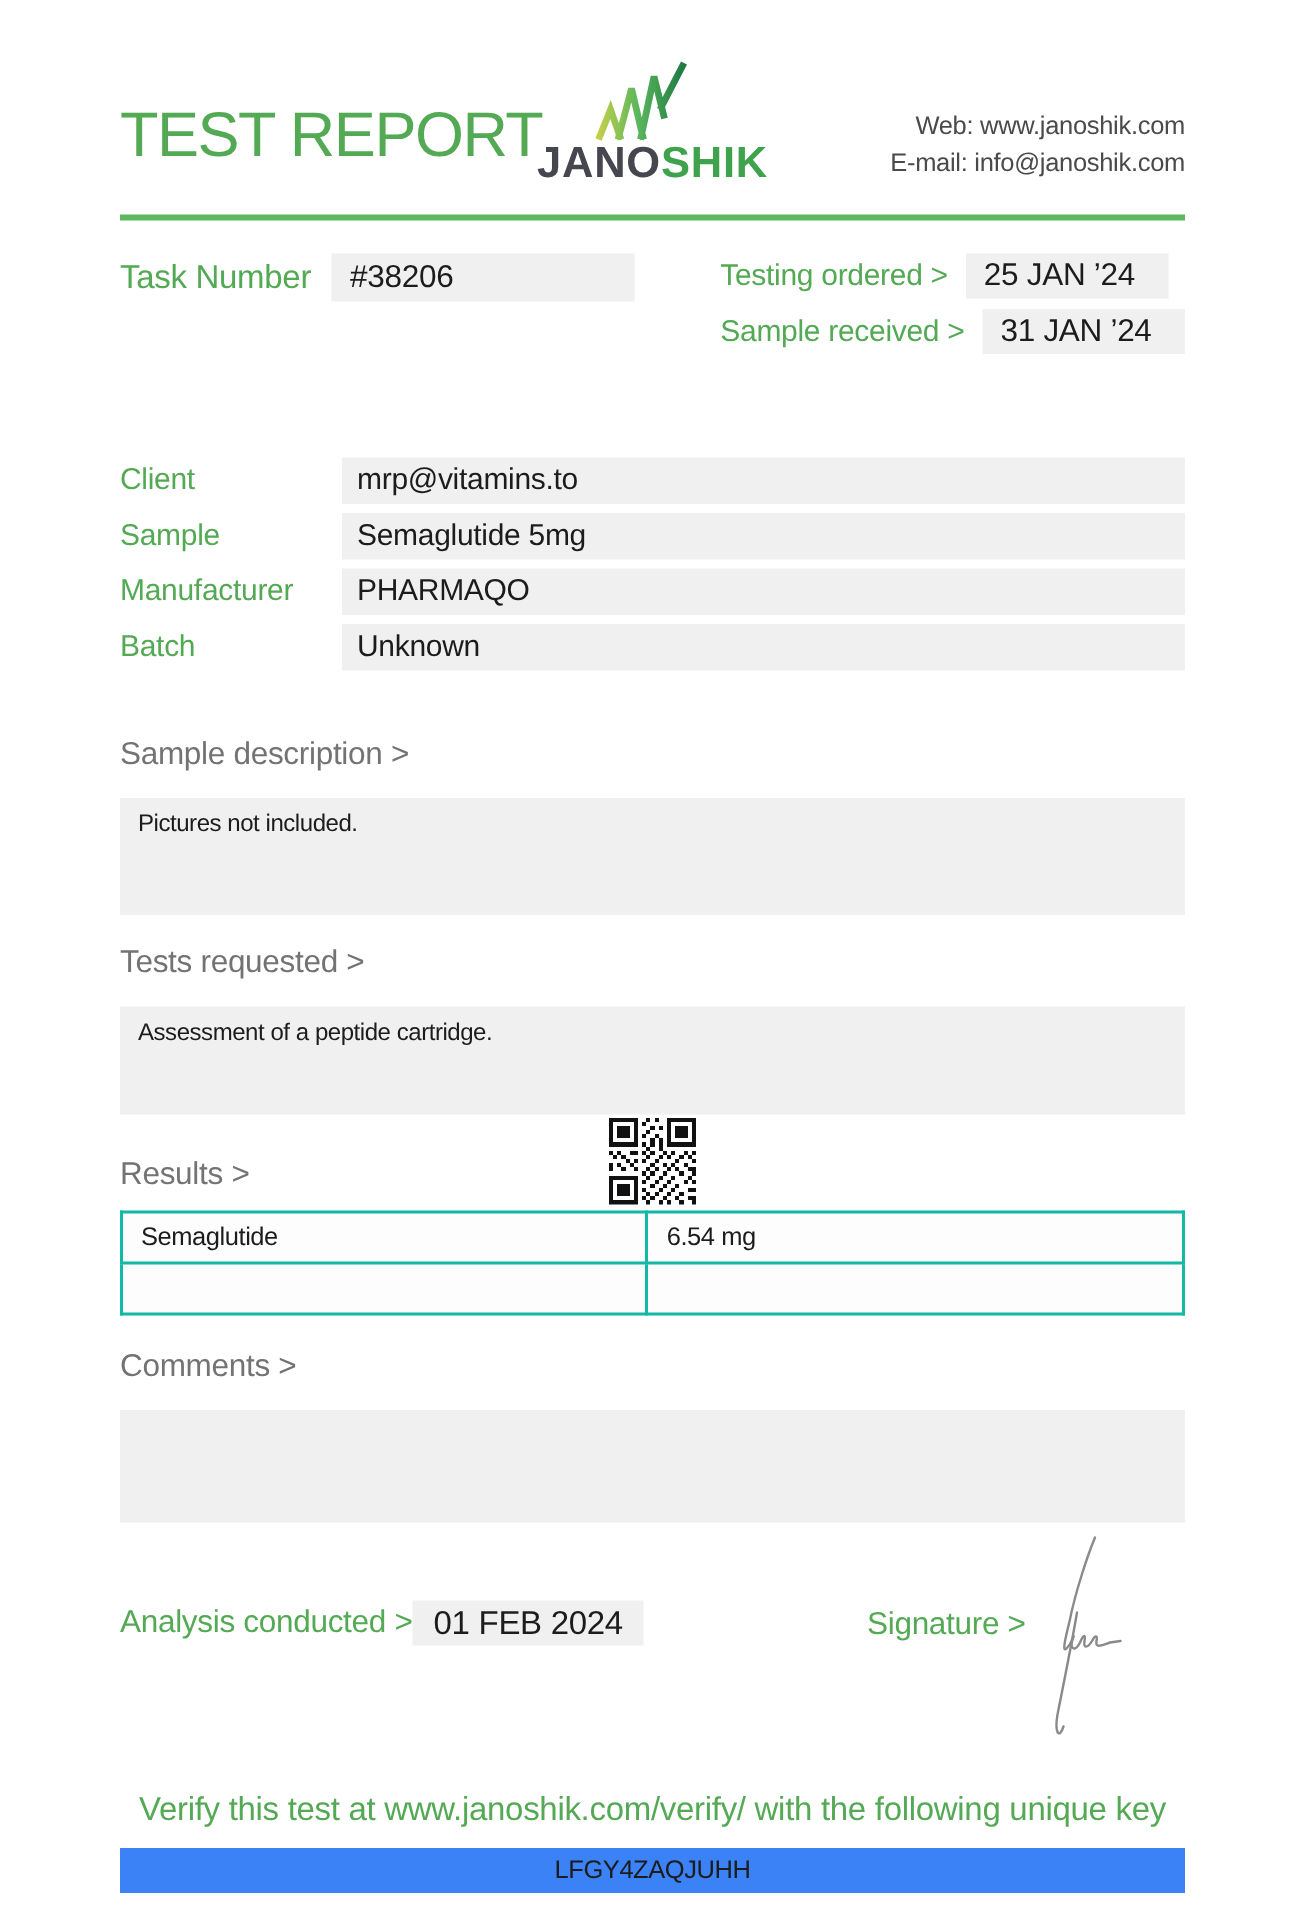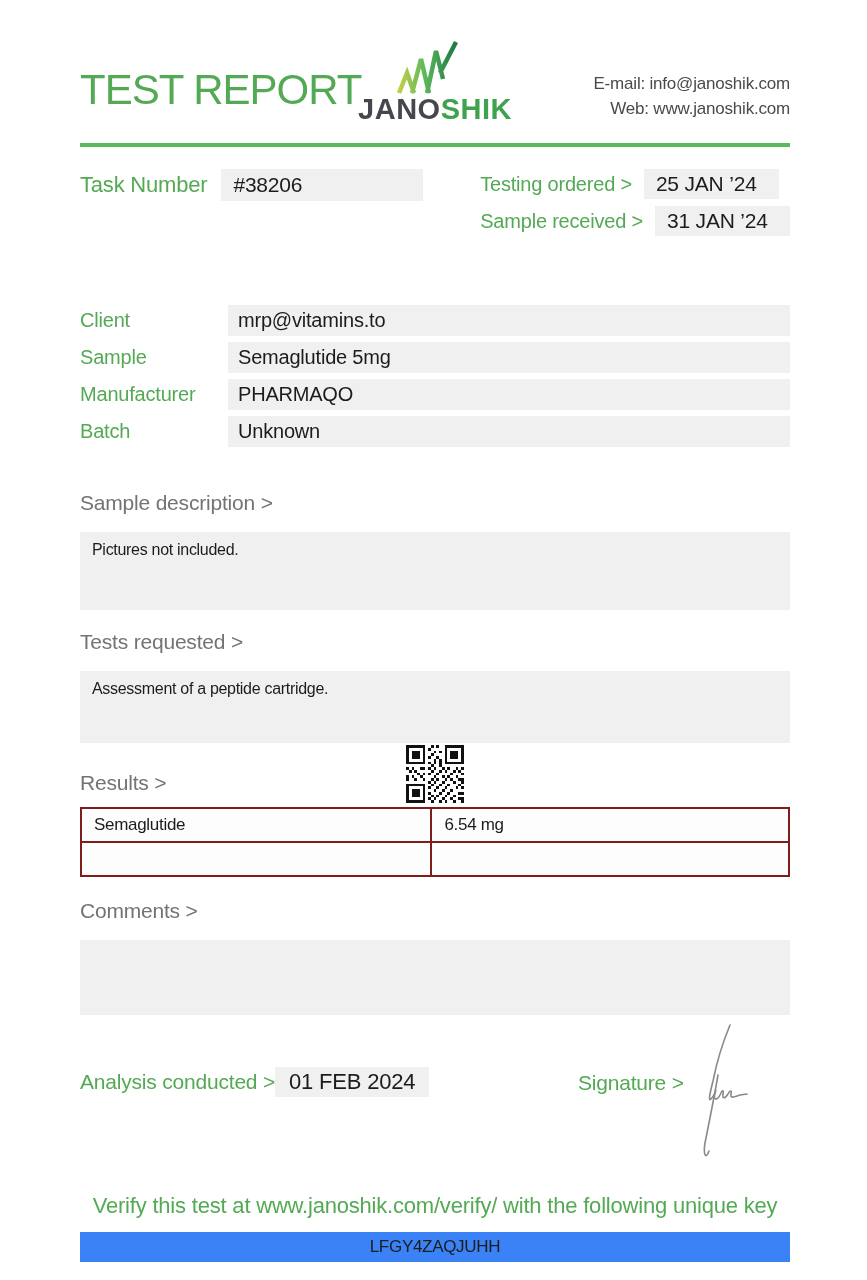--- a/index.html
+++ b/index.html
@@ -54,21 +54,21 @@
   .desc-box { height:60px; }
   .h-tests { margin-top:20px; }
   .tests-box { height:54px; }
 
   
   .results-header { position:relative; height:60px; }
   .results-header .section-heading { position:absolute; left:0; top:28px; }
   .qr { position:absolute; left:50%; transform:translateX(-50%); top:2px; }
   table.results { width:100%; border-collapse:collapse; margin-top:4px; }
   table.results td {
-    border:2px solid #7f1d1d; font-size:17px; padding:6px 12px;
+    border:2px solid #14b8a6; font-size:17px; padding:6px 12px;
     height:20px; background:#fdfdfd; letter-spacing:-0.3px;margin-left:20px;
   }
   td.analyte { width:49.5%; }
 
   
   .h-comments { margin-top:22px; }
   .comments-box { height:57px; }
 
   
   .footer { position:relative; height:172px; }
@@ -107,26 +107,26 @@
             <path d="M16 55 L24 35 L31 55 M29 55 L38 21 L46 55 M44 55 L53 13 L60 41 M57 35 L73 4" stroke="url(#lg)" stroke-width="4.5" fill="none" stroke-linejoin="miter"></path>
           </svg>
         </span>
         <div class="logo-text">
           <span class="logo-jano">JANO</span><span class="logo-shik">SHIK</span>
         </div>
       </div>
 
       <div class="contact">
         <div>
+          <span>Web:</span>
+          <span>www.janoshik.com</span>
+        </div>
+        <div>
           <span>E-mail:</span>
           <span>info@janoshik.com</span>
-        </div>
-        <div>
-          <span>Web:</span>
-          <span>www.janoshik.com</span>
         </div>
       </div>
     </div>
 
     <div class="divider"></div>
 
     <div class="task-section">
       <div class="task-left">
         <span class="green-label">Task Number</span>
         <span class="chip task-number-chip">#38206</span>

